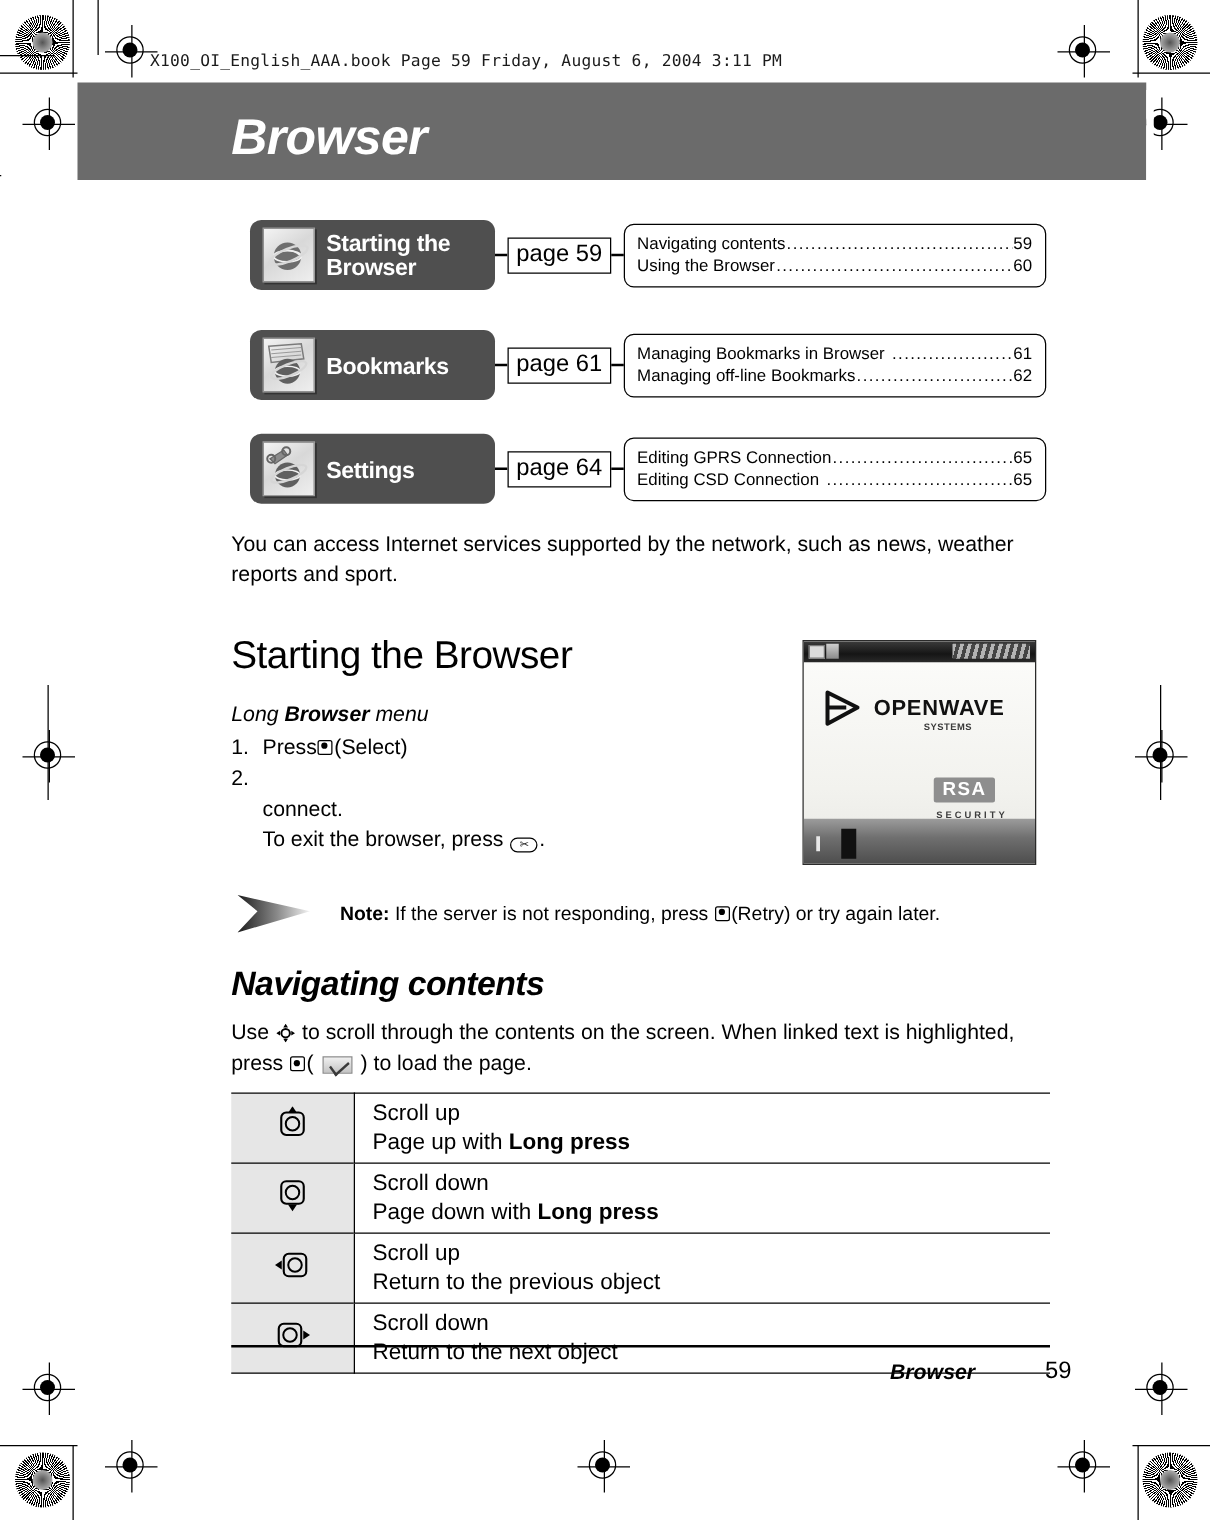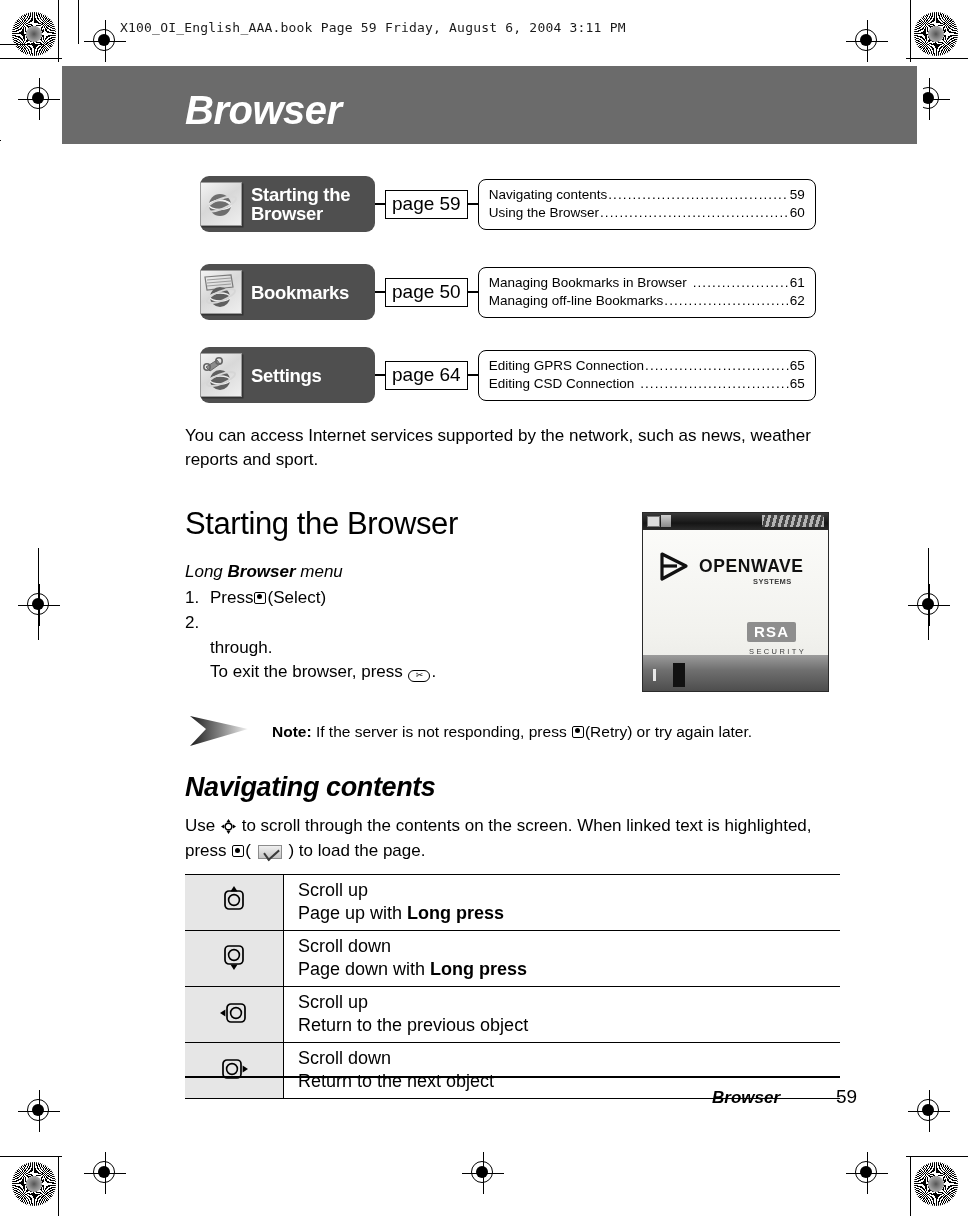--- a/index.html
+++ b/index.html
@@ -67,21 +67,21 @@
 
   .crop-line {
     position: absolute;
     background: #000;
   }
 
   
   .file-header {
     position: absolute;
     left: 120px;
-    top: 20px;
+    top: 42px;
     font-family: "DejaVu Sans Mono", monospace;
     font-size: 13px;
     letter-spacing: 0.2px;
     color: #1a1a1a;
     white-space: nowrap;
   }
 
   .title-band {
     position: absolute;
     left: 62px;
@@ -107,26 +107,27 @@
     letter-spacing: -0.5px;
   }
 
   
   .map-row {
     position: absolute;
     display: flex;
     align-items: center;
   }
   .map-card {
-    width: 175px;
+    width: 196px;
     height: 56px;
     background: #4f4f4f;
     border-radius: 9px;
     display: flex;
     align-items: center;
+    padding-left: 10px;
     box-sizing: border-box;
   }
   .map-card-icon {
     width: 40px; height: 42px;
     background: linear-gradient(145deg,#f4f4f4 0%,#d8d8d8 45%,#efefef 100%);
     border: 1px solid #9a9a9a;
     box-shadow: 1.5px 1.5px 0 rgba(0,0,0,0.35);
     position: relative;
     flex: none;
     overflow: hidden;
@@ -263,42 +264,42 @@
   .ow-word {
     position: absolute;
     left: 56px; top: 26px;
     font-size: 17.5px;
     font-weight: bold;
     letter-spacing: 0.6px;
     color: #111;
   }
   .ow-sub {
     position: absolute;
-    left: 110px; top: 47px;
+    left: 96px; top: 47px;
     font-size: 7.5px;
     letter-spacing: 0.4px;
     color: #3b3b3b;
     font-weight: bold;
   }
   .rsa-badge {
     position: absolute;
     left: 104px; top: 92px;
     background: #8e8e8e;
     color: #fff;
     font-size: 15px;
     font-weight: bold;
     letter-spacing: 1.2px;
     padding: 1px 7px 2px 7px;
     border-radius: 2px;
   }
   .rsa-sub {
     position: absolute;
     left: 106px; top: 117px;
     font-size: 7.5px;
-    font-weight: normal;
+    font-weight: bold;
     letter-spacing: 2.4px;
     color: #3d3d3d;
   }
   .ps-foot {
     position: absolute;
     left: 0; bottom: 0;
     width: 100%;
     height: 38px;
     background: linear-gradient(#9c9c9c,#6f6f6f 40%,#4a4a4a);
   }
@@ -608,21 +609,21 @@
         <path d="M4 6 L30 4 L32 16 L6 19 Z" fill="none" stroke="#7a7a7a" stroke-width="1.2"></path>
         <path d="M6 9 L30 7 M6 12 L30 10 M6 15 L30 13" stroke="#9a9a9a" stroke-width="1"></path>
         <ellipse cx="19" cy="26" rx="10" ry="10" fill="#5f5f5f"></ellipse>
         <ellipse cx="19" cy="26" rx="10" ry="4" fill="none" stroke="#f0f0f0" stroke-width="1.3"></ellipse>
         <ellipse cx="20" cy="25" rx="15" ry="4.6" fill="none" stroke="#d6d6d6" stroke-width="1.9" transform="rotate(-22 20 25)"></ellipse>
       </svg>
     </div>
     <div class="map-card-label">Bookmarks</div>
   </div>
   <div class="connector"></div>
-  <div class="page-chip">page 50</div>
+  <div class="page-chip">page 61</div>
   <div class="connector"></div>
   <div class="toc-box">
     <div class="toc-line">
       <span class="lbl">Managing Bookmarks in Browser</span>
       <span class="dots">&nbsp;..................................................................</span>
       <span class="pg">61</span>
     </div>
     <div class="toc-line">
       <span class="lbl">Managing off-line Bookmarks</span>
       <span class="dots">..................................................................</span>
@@ -671,21 +672,21 @@
     <span>Long </span><b>Browser</b><span> menu</span>
   </div>
   <div class="step">
     <span class="step-num">1.</span>
     <span class="step-body">Press<span class="gl-select"></span>(Select)</span>
   </div>
   <div class="step">
     <span class="step-num">2.</span>
     <span class="step-body">
       <br>
-      <span>through.</span><br>
+      <span>connect.</span><br>
       <span>To exit the browser, press </span><span class="gl-end">✂</span><span>.</span>
     </span>
   </div>
 </div>
 
 <div class="phone-shot">
   <div class="ps-status">
     <span class="sig"></span>
     <span class="bat"></span>
     <span class="rgt"></span>

